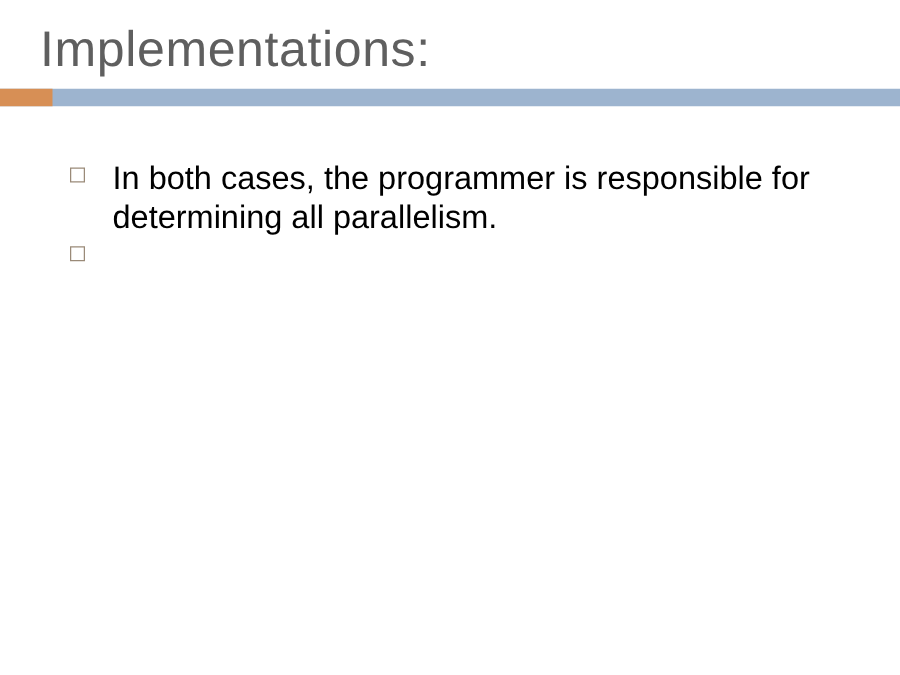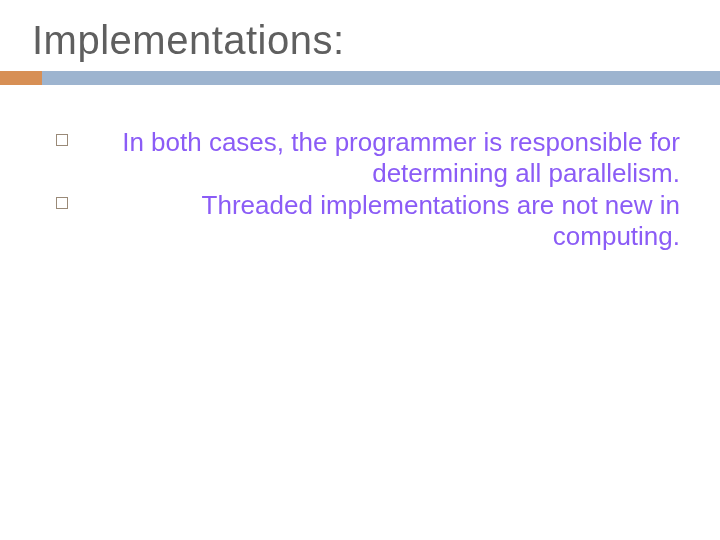--- a/index.html
+++ b/index.html
@@ -38,24 +38,23 @@
   .body {
     padding: 42px 40px 0 50px;
   }
   .body ul {
     list-style: none;
   }
   .body li {
     position: relative;
     font-size: 26px;
     line-height: 1.18;
-    color: #8b5cf6;
+    color: #000000;
     padding-left: 40px;
     margin-bottom: 2px;
-    text-align: right;
   }
   .bullet-box {
     position: absolute;
     left: 6px;
     top: 7px;
     width: 12px;
     height: 12px;
     border: 1.5px solid #9a8a78;
     background: transparent;
   }
@@ -70,17 +69,16 @@
     <div class="rule-orange"></div>
   </div>
   <div class="body">
     <ul>
       <li>
         <span class="bullet-box"></span>
         <span>In both cases, the programmer is responsible for determining all parallelism.</span>
       </li>
       <li>
         <span class="bullet-box"></span>
-        <span>Threaded implementations are not new in computing.</span>
       </li>
     </ul>
   </div>
 </div>
 
 </body></html>

